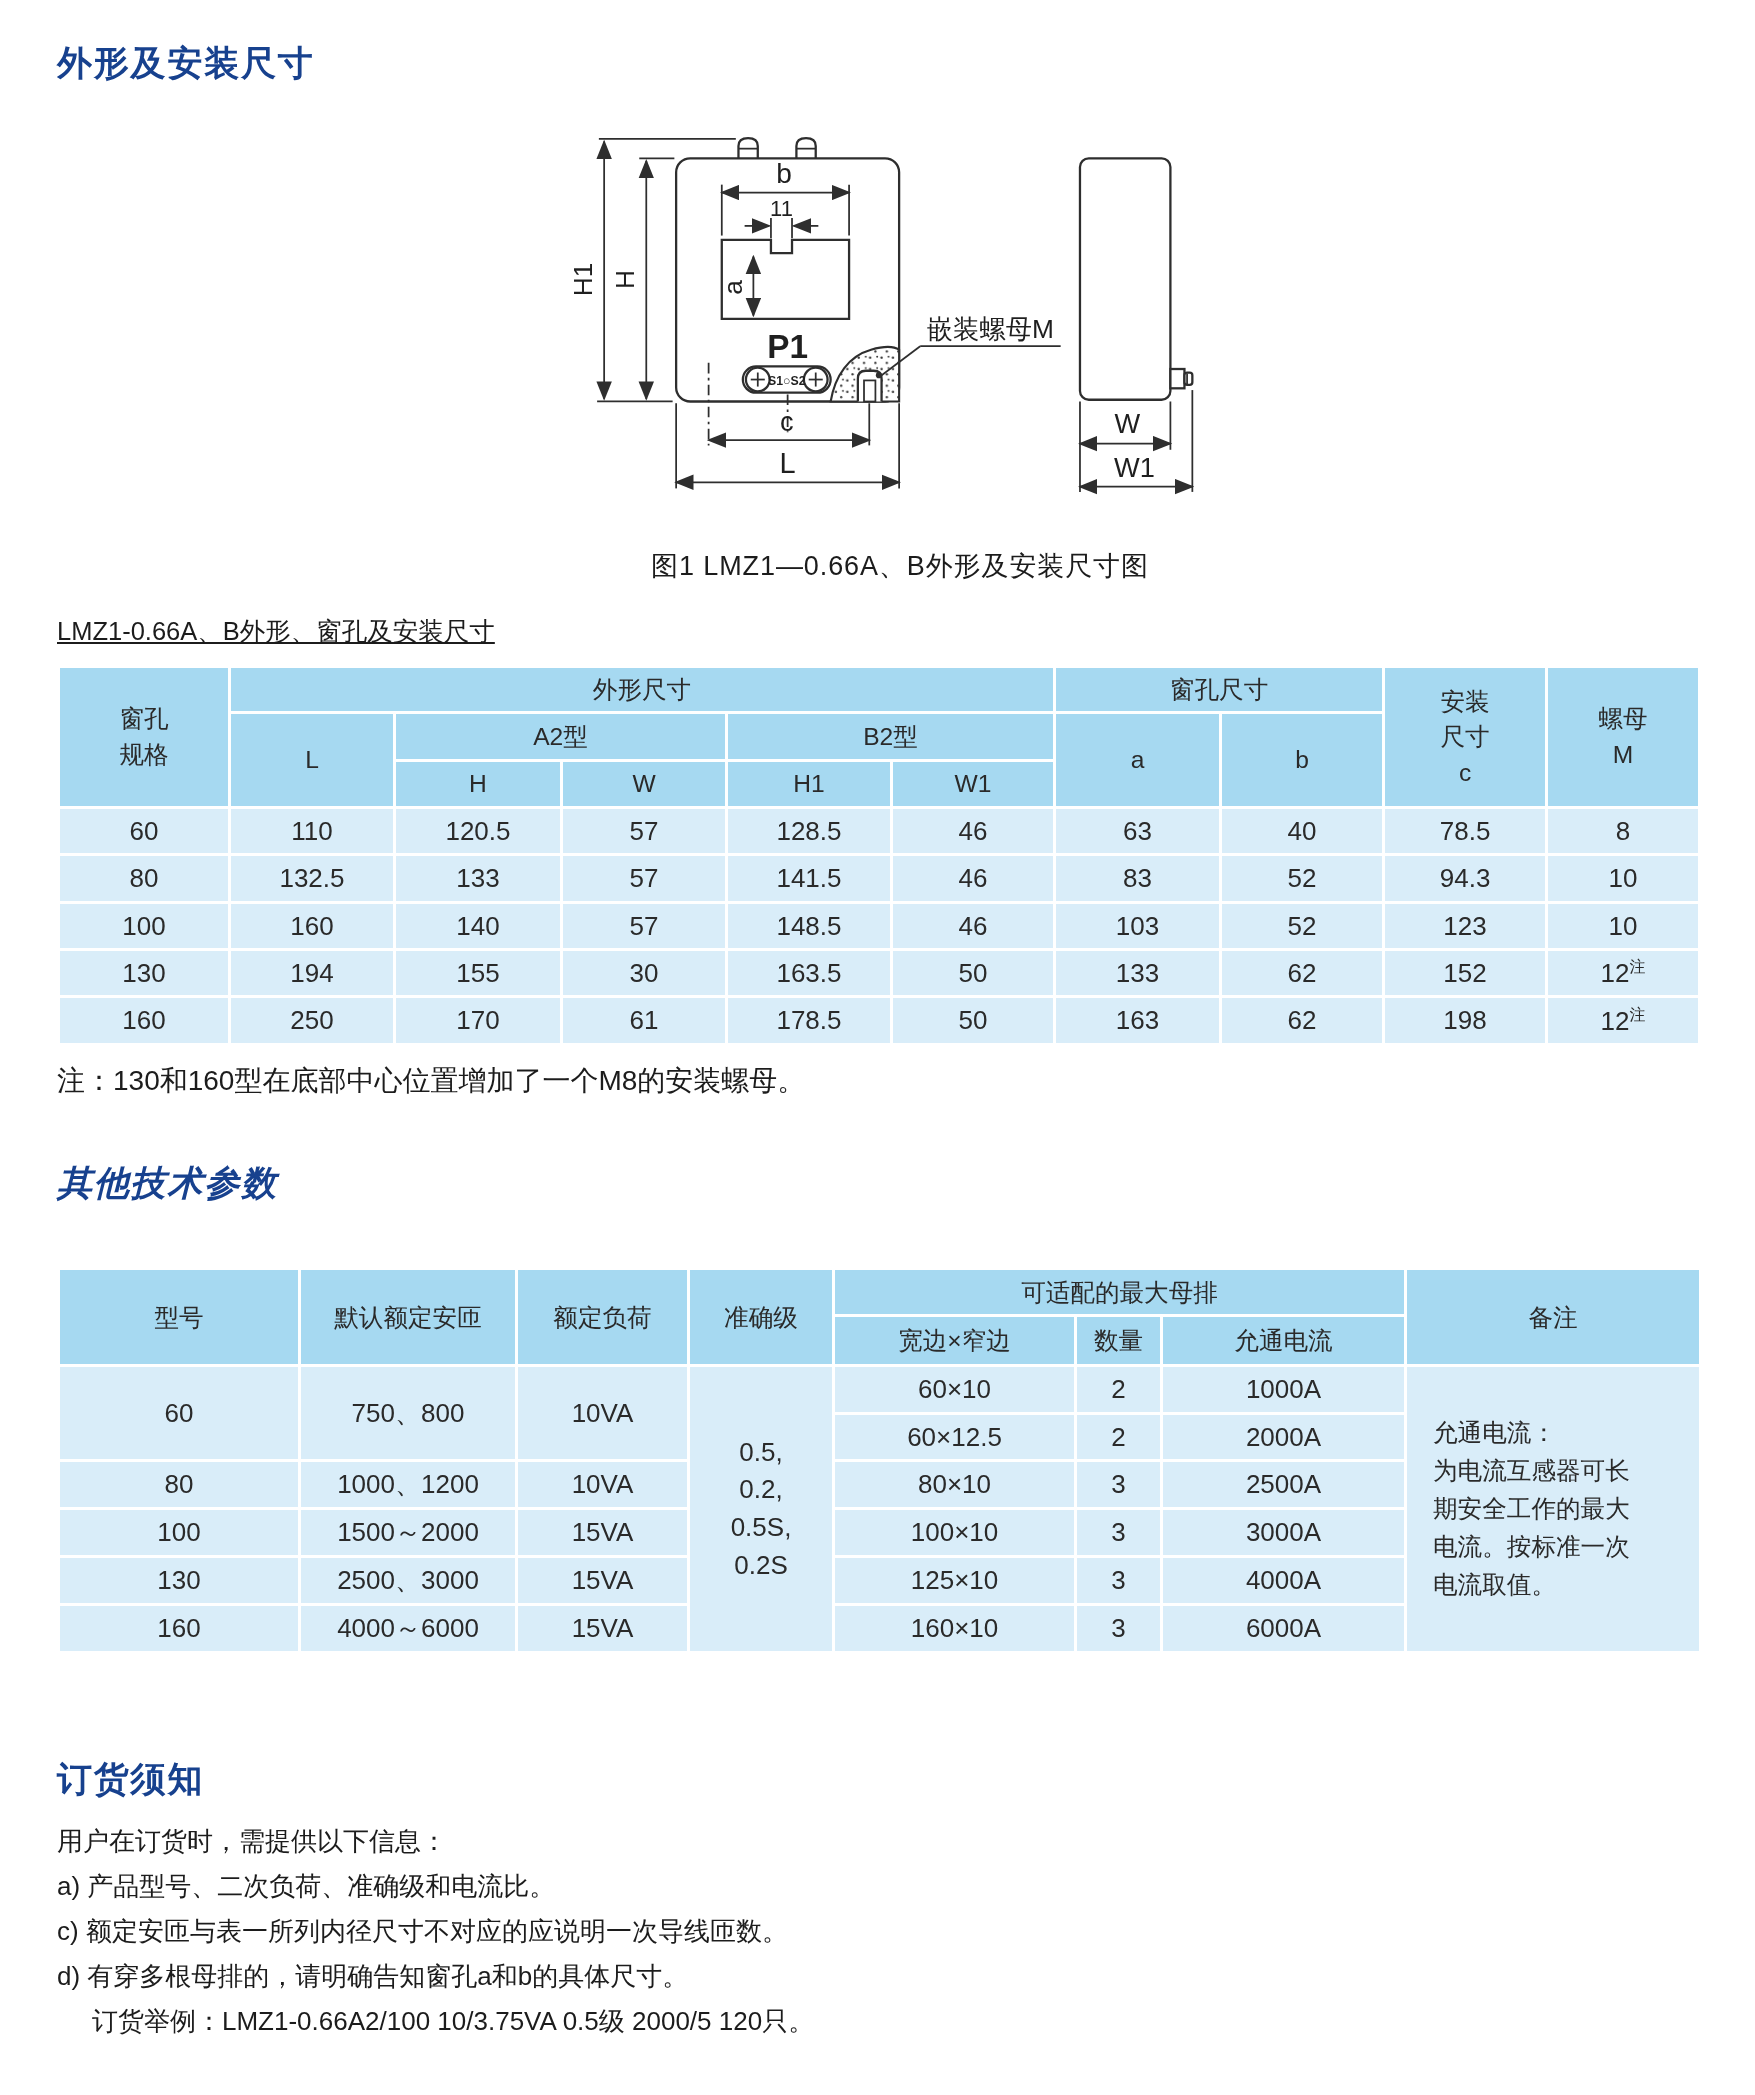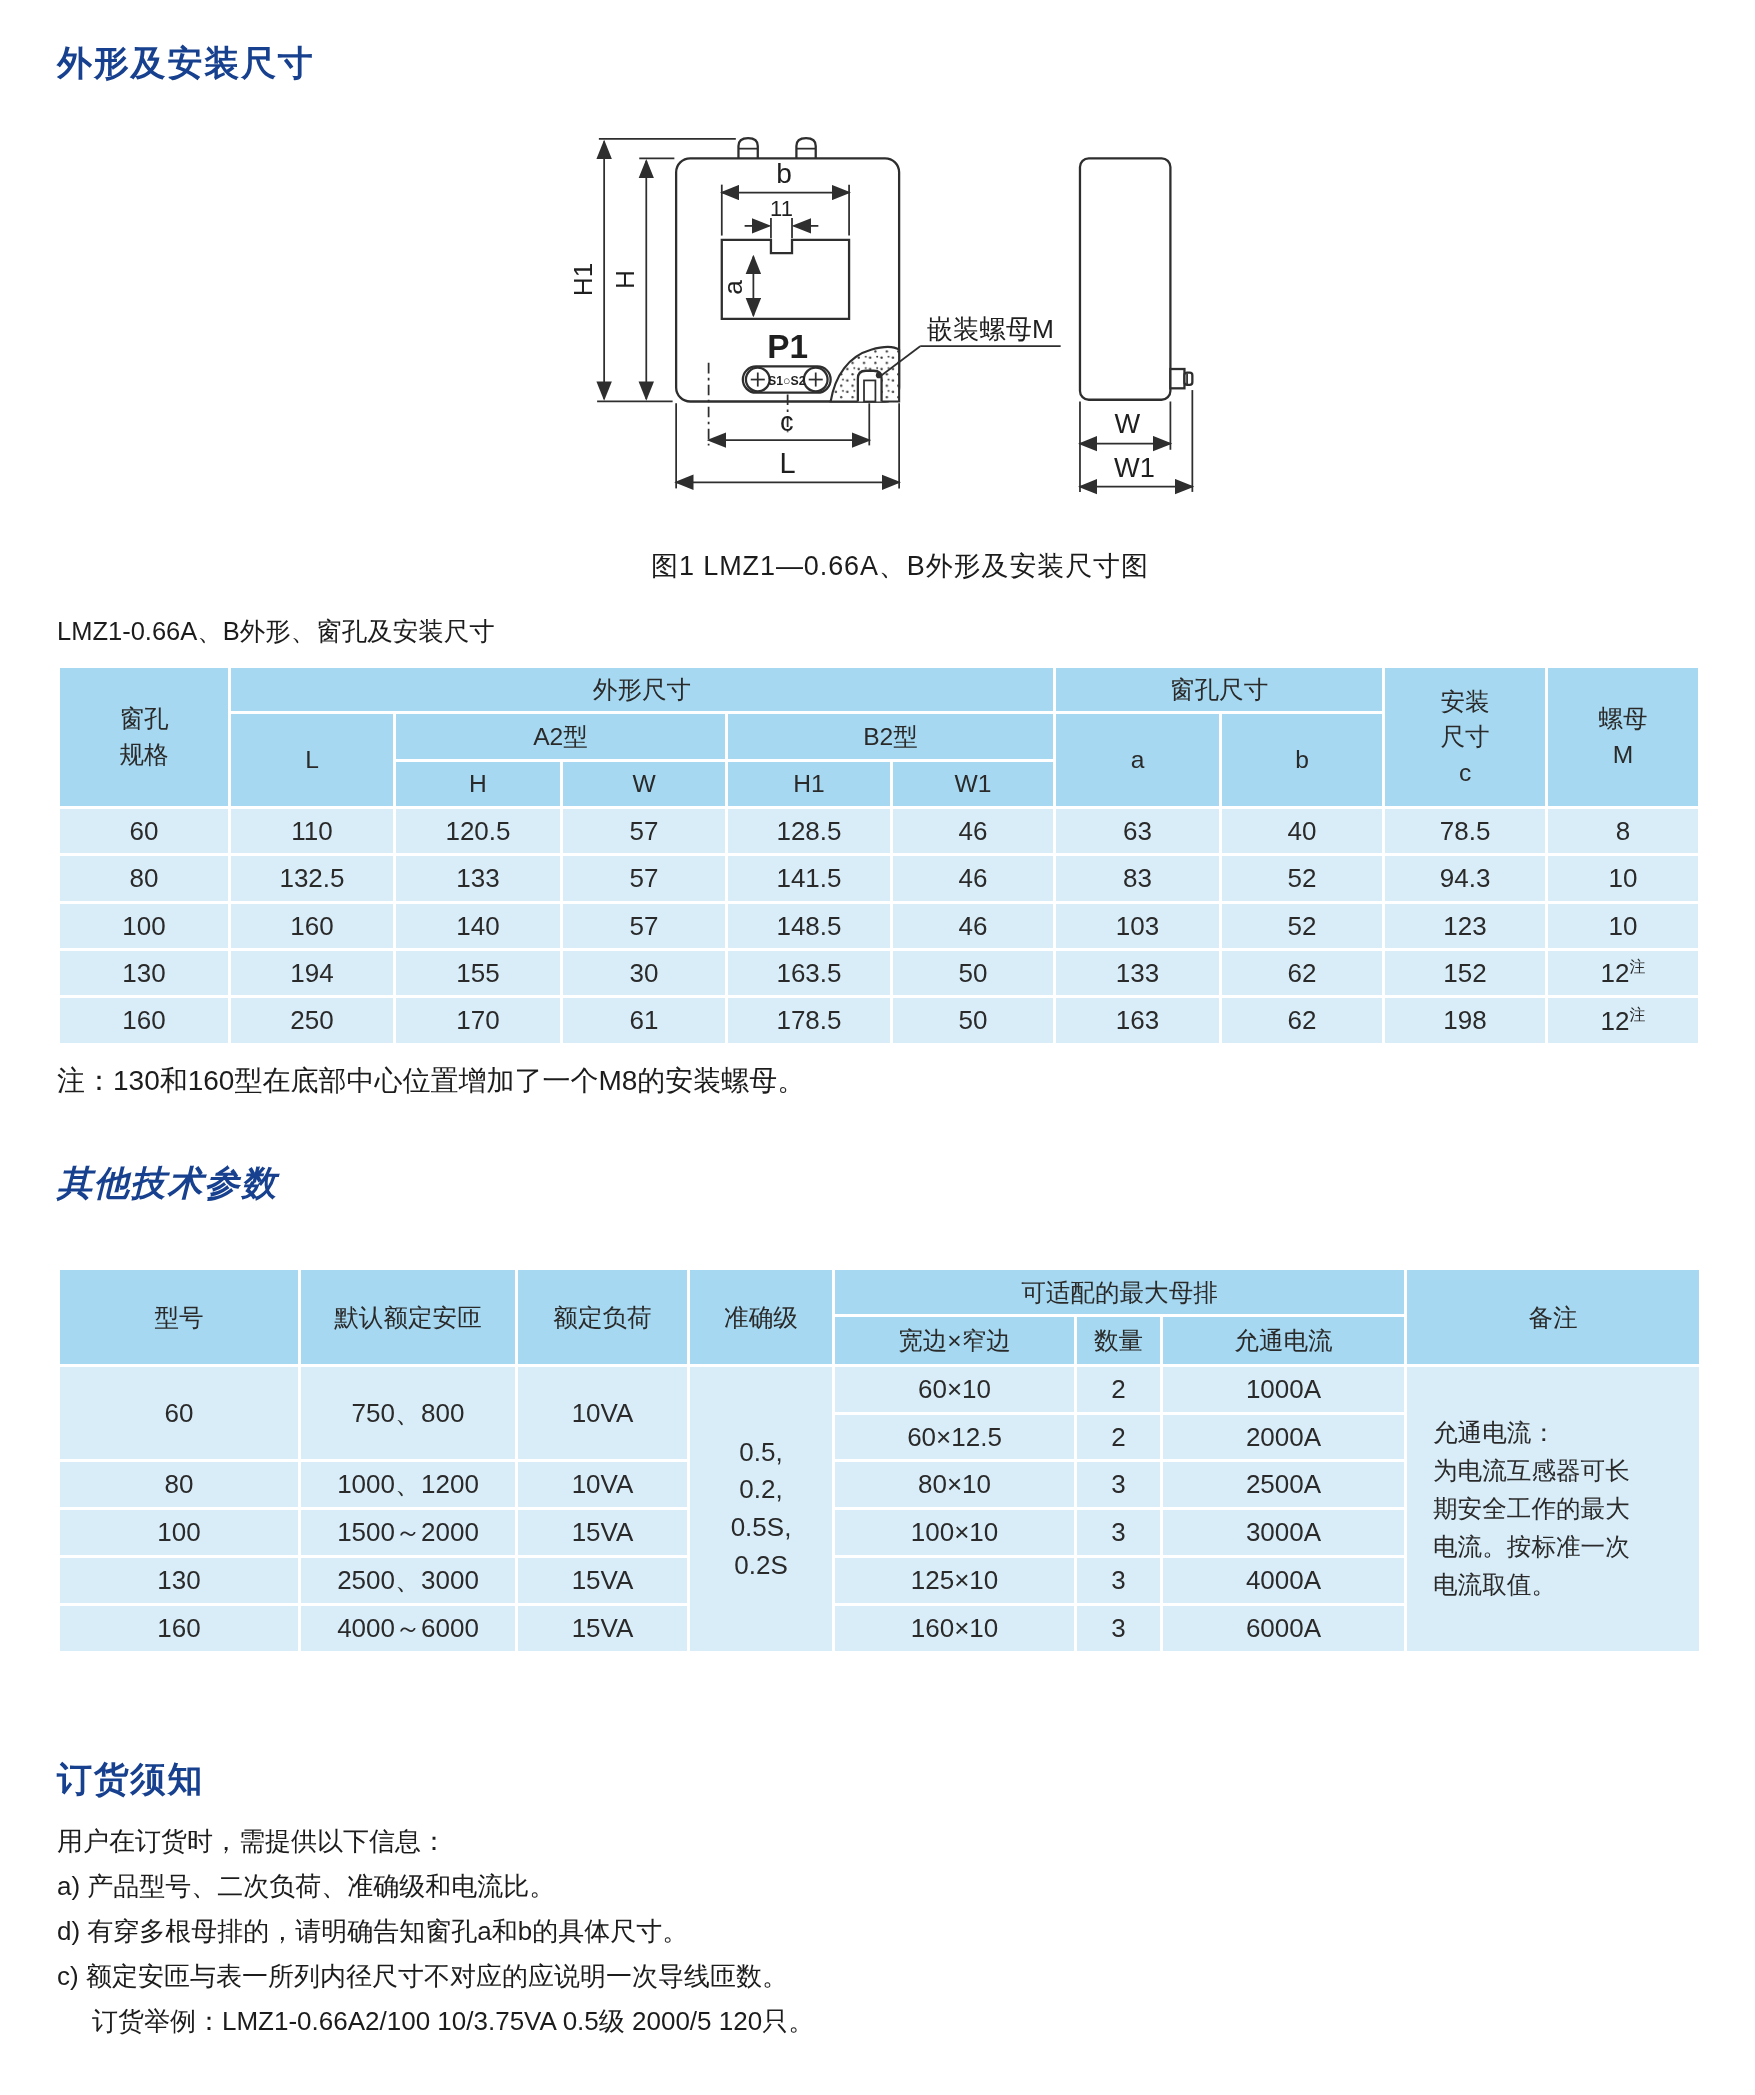--- a/index.html
+++ b/index.html
@@ -4,21 +4,21 @@
 <style>
   html,body{margin:0;padding:0;background:#fff;}
   .page{position:relative;width:1756px;height:2095px;background:#ffffff;overflow:hidden;
         font-family:"Liberation Sans","DejaVu Sans",sans-serif;color:#222;}
   .sec-title{position:absolute;left:57px;font-size:35px;font-weight:bold;color:#17418e;letter-spacing:1.8px;}
   .t1{top:40px;}
   .t2{top:1160px;font-style:italic;}
   .t3{top:1756px;}
   .figwrap{position:absolute;left:562px;top:110px;width:676px;height:439px;}
   .caption{position:absolute;left:562px;top:512px;width:676px;text-align:center;font-size:27px;color:#1c1c1c;letter-spacing:0.9px;margin-top:36px;}
-  .tbl-title{position:absolute;left:57px;top:614px;font-size:25.5px;color:#1c1c1c;}
+  .tbl-title{position:absolute;left:57px;top:614px;font-size:25.5px;color:#1c1c1c;text-decoration:underline;}
   .tw1{position:absolute;left:57px;top:665px;width:1642px;}
   .tw2{position:absolute;left:57px;top:1267px;width:1642px;}
   table{border-collapse:collapse;table-layout:fixed;width:100%;}
   td{border:3.5px solid #ffffff;text-align:center;vertical-align:middle;padding:0;color:#2a2a2a;}
   .hd{background:#a6d9f1;font-size:24.6px;}
   .bd{background:#d9edf9;font-size:26px;}
   .pre{white-space:pre-line;line-height:1.45;}
   .remark{text-align:left;padding:0 0 0 26px;font-size:24.6px;line-height:1.55;}
   sup{font-size:16px;}
   .note{position:absolute;left:57px;top:1062px;font-size:28px;color:#1c1c1c;}
@@ -351,19 +351,19 @@
       </tr>
     </tbody>
       </table>
   </div>
 
   <div class="sec-title t3">订货须知</div>
 
   <div class="order">
     <div>用户在订货时，需提供以下信息：</div>
     <div>a) 产品型号、二次负荷、准确级和电流比。</div>
+    <div>c) 额定安匝与表一所列内径尺寸不对应的应说明一次导线匝数。</div>
     <div>d) 有穿多根母排的，请明确告知窗孔a和b的具体尺寸。</div>
-    <div>c) 额定安匝与表一所列内径尺寸不对应的应说明一次导线匝数。</div>
     <div class="ex">订货举例：LMZ1-0.66A2/100  10/3.75VA 0.5级  2000/5  120只。</div>
   </div>
 
 </div>
 
 
 </body></html>

